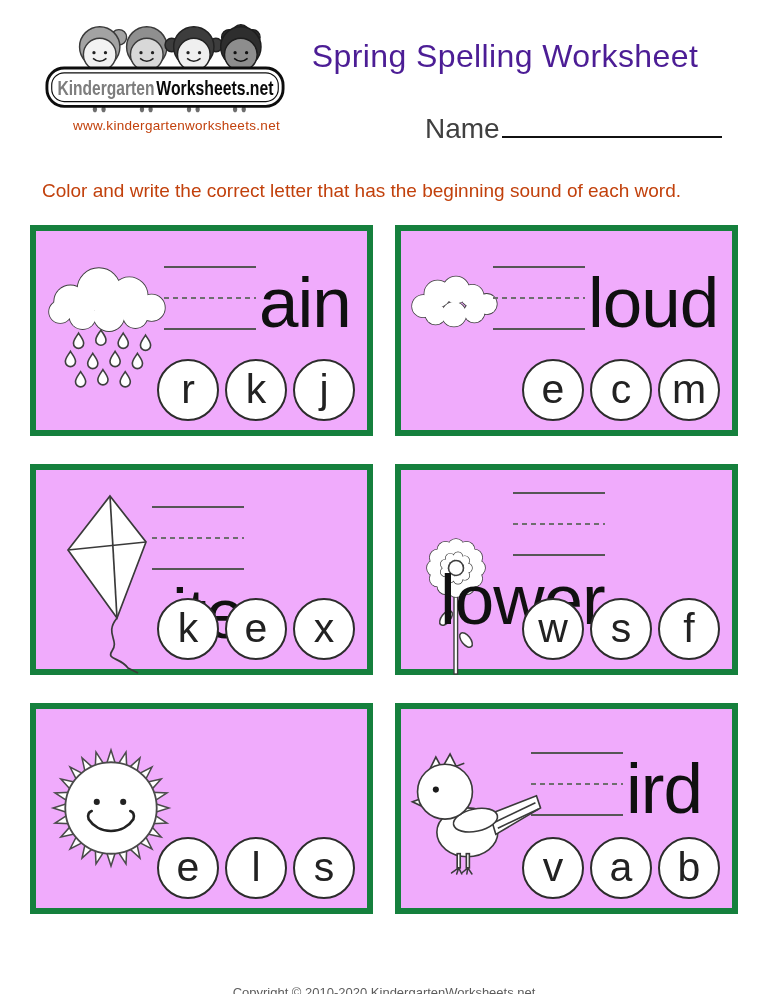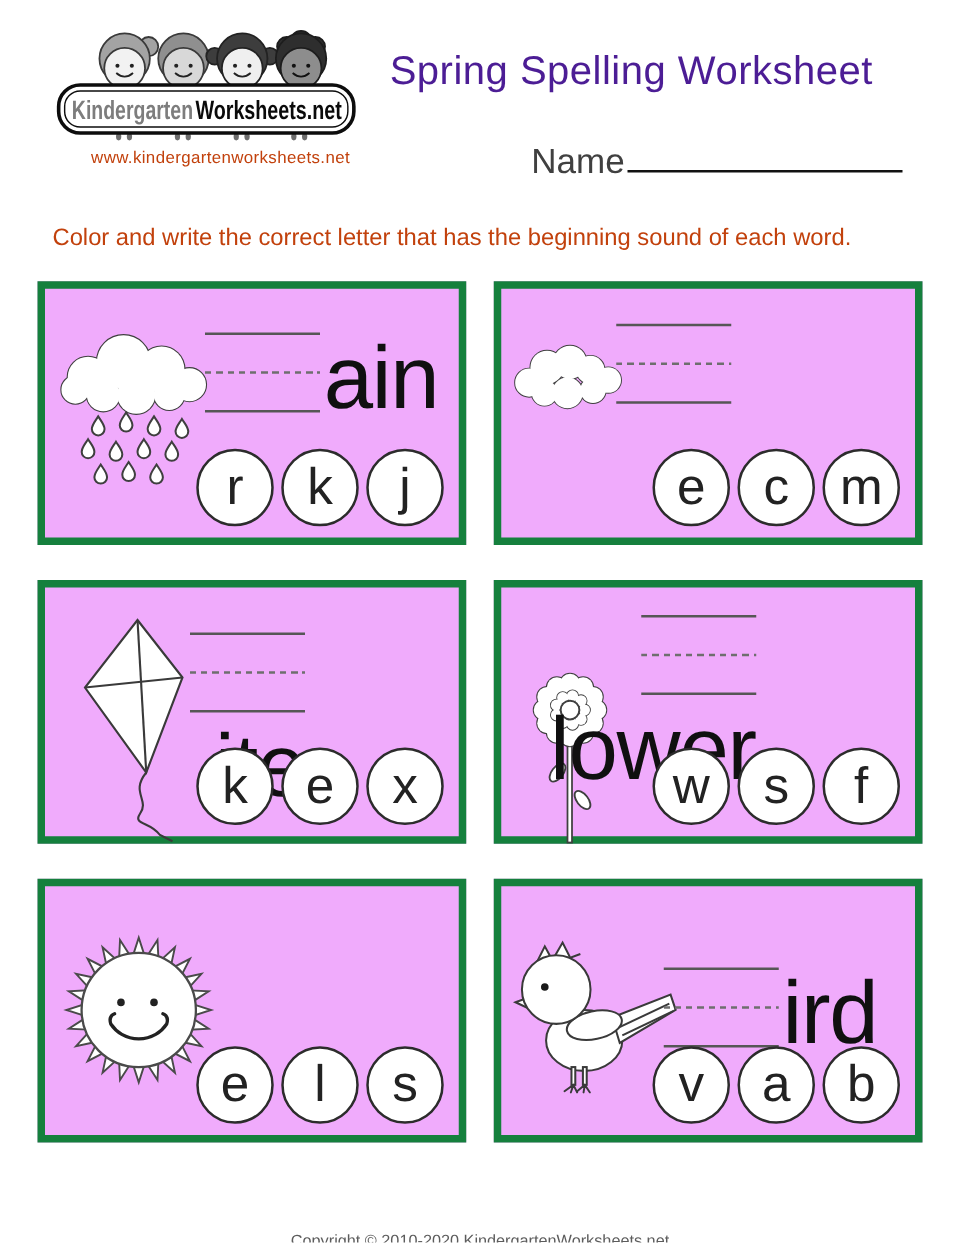--- a/index.html
+++ b/index.html
@@ -40,21 +40,21 @@
   .v1 .wordline{left:128px;top:28px;}
   .v2 .art{left:6px;top:40px;width:98px;height:58px;}
   .v2 .wordline{left:92px;top:28px;}
   .v3 .art{left:24px;top:20px;width:100px;height:186px;}
   .v3 .wordline{left:116px;top:36px;flex-direction:column;}
   .v4 .art{left:18px;top:58px;width:74px;height:148px;}
   .v4 .wordline{left:36px;top:22px;flex-direction:column;}
   .v5 .art{left:12px;top:36px;width:126px;height:126px;}
   .v5 .wordline{left:146px;top:42px;}
   .v6 .art{left:6px;top:42px;width:140px;height:124px;}
-  .v6 .wordline{left:130px;top:58px;justify-content:center;}
+  .v6 .wordline{left:130px;top:36px;justify-content:center;}
 
   
   .footer{position:absolute;left:0;top:984px;width:768px;text-align:center;color:#5c5c5c;font-size:13px;line-height:1.45;}
 </style>
 </head>
 <body>
 
 <div class="logo">
   <svg viewBox="0 0 250 100">
 
@@ -209,20 +209,21 @@
             <circle cx="28" cy="42" r="10"></circle>
         </g>
       </svg>
     </div>
     <div class="wordline">
       <div class="guide">
           <i class="gl s"></i>
           <i class="gl d"></i>
           <i class="gl s"></i>
         </div>
+      <div class="word">loud</div>
     </div>
     <div class="choices">
       <div class="choice">
           <span>e</span>
         </div>
       <div class="choice">
           <span>c</span>
         </div>
       <div class="choice">
           <span>m</span>

